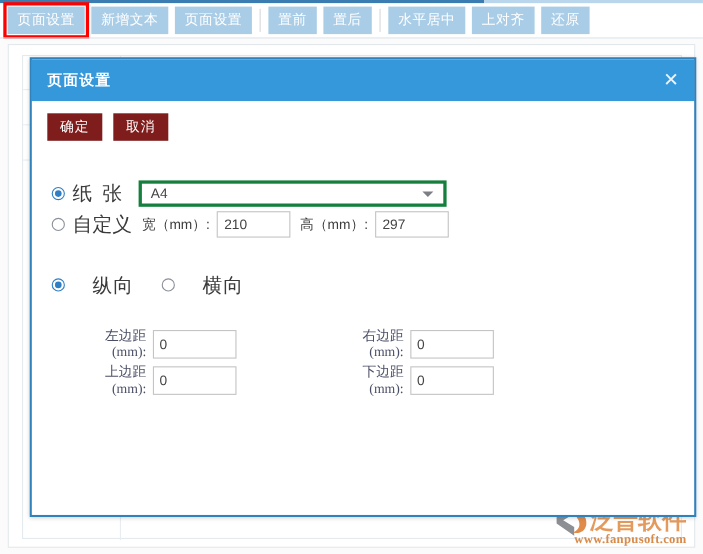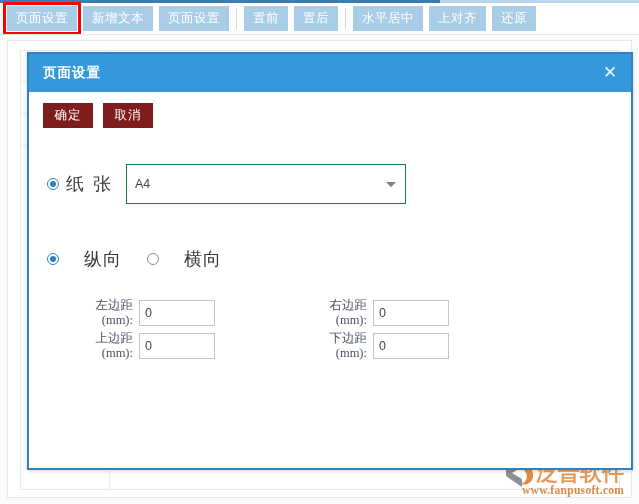--- a/index.html
+++ b/index.html
@@ -240,22 +240,22 @@
     position: absolute;
     left: 18px; top: 72px;
     display: flex;
     align-items: center;
   }
   .row-paper .lbl { margin-left: 7px; letter-spacing: 2px; }
 
   .select-box {
     margin-left: 13px;
     width: 280px;
-    height: 40px;
-    border: 1px solid #15803d;
+    height: 24px;
+    border: 3px solid #15803d;
     background: #ffffff;
     box-sizing: border-box;
     position: relative;
     display: flex;
     align-items: center;
     cursor: pointer;
   }
   .select-value {
     margin-left: 8px;
     font-size: 12.5px;
@@ -405,20 +405,28 @@
 
         <div class="row-paper">
           <span class="radio checked"></span>
           <span class="lbl">纸 张</span>
           <div class="select-box">
             <span class="select-value">A4</span>
             <span class="select-arrow"></span>
           </div>
         </div>
 
+        <div class="row-custom">
+          <span class="radio"></span>
+          <span class="lbl">自定义</span>
+          <span class="dim-label">宽（mm）:</span>
+          <input class="txt-input w-dim" type="text" value="210" style="">
+          <span class="dim-label">高（mm）:</span>
+          <input class="txt-input w-dim" type="text" value="297" style="">
+        </div>
 
         <div class="row-orient">
           <span class="radio checked"></span>
           <span class="lbl">纵向</span>
           <span class="orient-gap"></span>
           <span class="radio"></span>
           <span class="lbl">横向</span>
         </div>
 
         <div class="margins">

